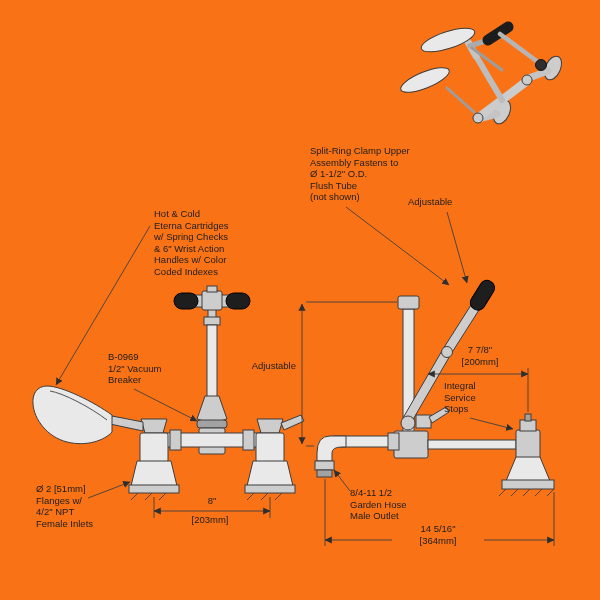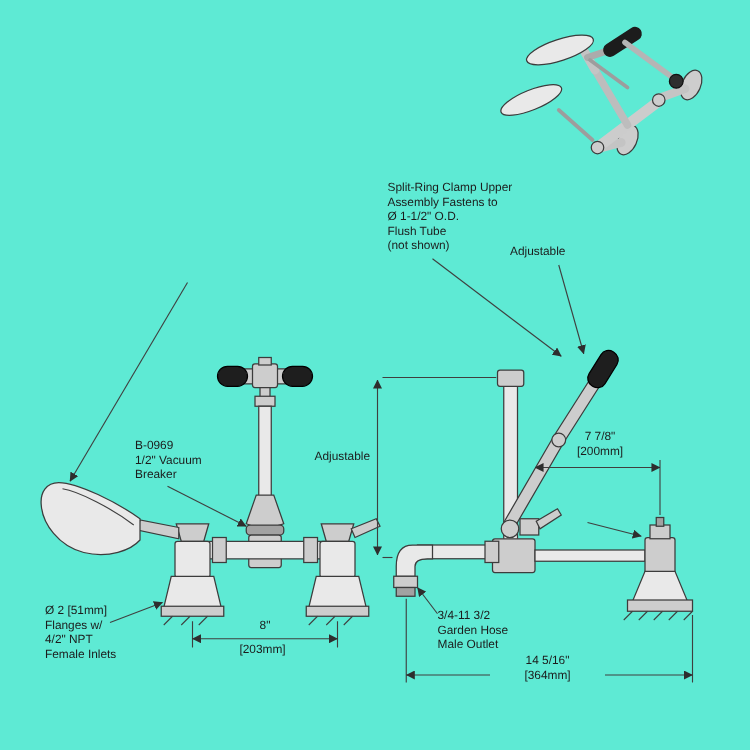--- a/index.html
+++ b/index.html
@@ -1,17 +1,17 @@
 <!DOCTYPE html>
 <html style="--line: #3c3c3c; --fill_light: #e9e9e9; --fill_mid: #cdcdcd; --fill_dark: #a2a2a2; --grip_black: #1e1e1e;"><head>
 <meta charset="utf-8">
 <style>
   html,body{margin:0;padding:0}
   body{width:600px;height:600px;background:#fff;font-family:"Liberation Sans",sans-serif}
-  #canvas{position:relative;width:600px;height:600px;background:#5eead4;overflow:hidden}
+  #canvas{position:relative;width:600px;height:600px;background:#f97316;overflow:hidden}
   #canvas svg{position:absolute;left:0;top:0}
   .lbl{position:absolute;font-size:9.5px;line-height:1.22;color:#1c1c1c;white-space:pre-line}
   .center{text-align:center}
   .right{text-align:right}
   .fl{fill:var(--fill_light,#e9e9e9);stroke:var(--line,#3c3c3c);stroke-width:1}
   .fm{fill:var(--fill_mid,#cdcdcd);stroke:var(--line,#3c3c3c);stroke-width:1}
   .fd{fill:var(--fill_dark,#a2a2a2);stroke:var(--line,#3c3c3c);stroke-width:1}
   .fb{fill:var(--grip_black,#1e1e1e);stroke:#000;stroke-width:1}
   .fdk{fill:#2e2e2e;stroke:#111;stroke-width:1}
   .thin{stroke:#3f3f3f;stroke-width:0.9;fill:none}
@@ -159,31 +159,40 @@
       <line x1="447" y1="212" x2="467" y2="283" class="thin" marker-end="url(#arr)"></line>
     </g>
   </svg>
 
   <div class="lbl" style="left:310px;top:145px;width:125px">Split-Ring Clamp Upper
 Assembly Fastens to
 Ø 1-1/2" O.D.
 Flush Tube
 (not shown)</div>
   <div class="lbl" style="left:408px;top:196px;width:60px">Adjustable</div>
+  <div class="lbl" style="left:154px;top:208px;width:110px">Hot &amp; Cold
+Eterna Cartridges
+w/ Spring Checks
+&amp; 6" Wrist Action
+Handles w/ Color
+Coded Indexes</div>
   <div class="lbl" style="left:108px;top:351px;width:80px">B-0969
 1/2" Vacuum
 Breaker</div>
   <div class="lbl right" style="left:234px;top:360px;width:62px">Adjustable</div>
   <div class="lbl center" style="left:445px;top:344px;width:70px">7 7/8"
 [200mm]</div>
+  <div class="lbl" style="left:444px;top:380px;width:60px">Integral
+Service
+Stops</div>
   <div class="lbl" style="left:36px;top:483px;width:80px">Ø 2 [51mm]
 Flanges w/
 4/2" NPT
 Female Inlets</div>
   <div class="lbl center" style="left:192px;top:495px;width:40px">8"</div>
   <div class="lbl center" style="left:180px;top:514px;width:60px">[203mm]</div>
-  <div class="lbl" style="left:350px;top:487px;width:80px">3/4-11 3/2
+  <div class="lbl" style="left:350px;top:487px;width:80px">8/4-11 1/2
 Garden Hose
 Male Outlet</div>
   <div class="lbl center" style="left:398px;top:523px;width:80px">14 5/16"
 [364mm]</div>
 
 </div>
 
 </body></html>

